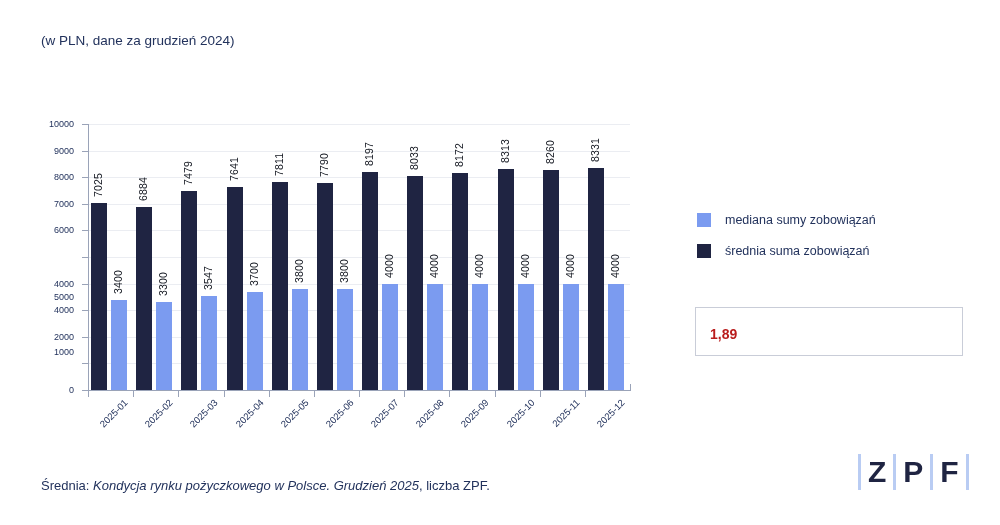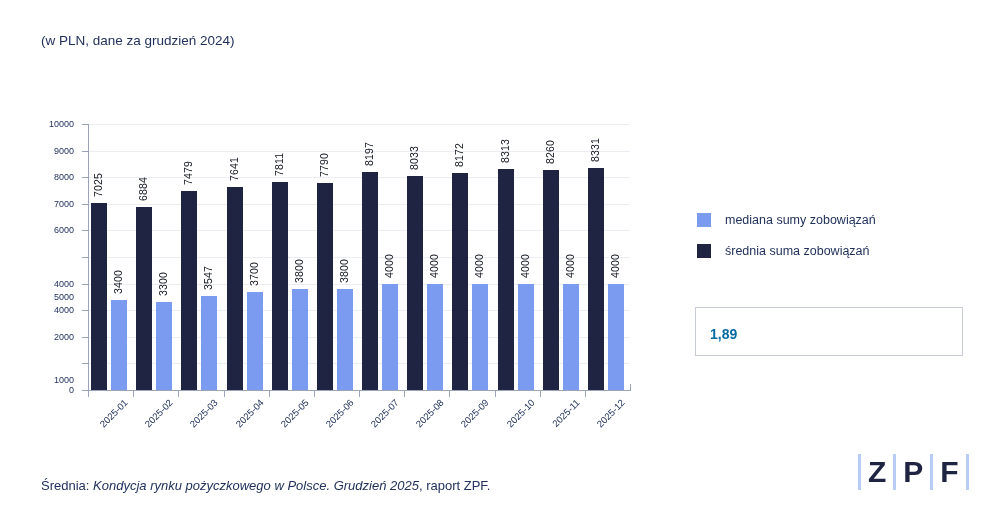--- a/index.html
+++ b/index.html
@@ -129,21 +129,21 @@
   
   #info-box {
     position: absolute;
     left: 695px; top: 307px;
     width: 268px;
     border: 1px solid #c9cdd8;
     background: #fff;
     padding: 12px 14px 13px 14px;
   }
   .info-line { font-size: 11.8px; color: #22325c; line-height: 1.55; white-space: nowrap; }
-  #info-value { font-size: 14px; font-weight: bold; color: #0369a1; margin-top: 6px; }
+  #info-value { font-size: 14px; font-weight: bold; color: #b91c1c; margin-top: 6px; }
 
   
   #footer { position: absolute; left: 41px; top: 478px; font-size: 13px; color: #22325c; white-space: nowrap; }
   #footer .italic { font-style: italic; }
 
   
   #logo {
     position: absolute;
     left: 858px; top: 452px;
     display: flex;
@@ -164,21 +164,21 @@
 <body>
 
 <div id="header">
   <div id="chart-subtitle">(w PLN, dane za grudzień 2024)</div>
 </div>
 
 <div id="plot-wrap">
   <div id="y-axis-labels">
       <div class="y-tick-label" style="top: 390px;">0</div>
       <div class="y-tick-mark" style="top: 390px;"></div>
-      <div class="y-tick-label" style="top: 380px;">1000</div>
+      <div class="y-tick-label" style="top: 352px;">1000</div>
       <div class="y-tick-mark" style="top: 363px;"></div>
       <div class="y-tick-label" style="top: 336.8px;">2000</div>
       <div class="y-tick-mark" style="top: 337px;"></div>
       <div class="y-tick-label" style="top: 310.2px;">4000</div>
       <div class="y-tick-mark" style="top: 310px;"></div>
       <div class="y-tick-label" style="top: 283.6px;">4000</div>
       <div class="y-tick-mark" style="top: 284px;"></div>
       <div class="y-tick-label" style="top: 257px; margin-top: 40px;">5000</div>
       <div class="y-tick-mark" style="top: 257px;"></div>
       <div class="y-tick-label" style="top: 230.4px;">6000</div>
@@ -342,21 +342,21 @@
       <span class="legend-swatch" style="background: rgb(31, 36, 66);"></span>
       <span class="legend-text">średnia suma zobowiązań</span>
     </div>
   </div>
 
 <div id="info-box">
   <div id="info-value">1,89</div>
 </div>
 
 <div id="footer">
-  <span>Średnia: </span><span class="italic">Kondycja rynku pożyczkowego w Polsce. Grudzień 2025</span><span>, raport ZPF.</span>
+  <span>Średnia: </span><span class="italic">Kondycja rynku pożyczkowego w Polsce. Grudzień 2025</span><span>, liczba ZPF.</span>
 </div>
 
 <div id="logo">
     <div class="logo-bar" style="background: rgb(185, 204, 243);"></div>
     <span class="logo-letter" style="color: rgb(31, 36, 66);">Z</span>
     <div class="logo-bar" style="background: rgb(185, 204, 243);"></div>
     <span class="logo-letter" style="color: rgb(31, 36, 66);">P</span>
     <div class="logo-bar" style="background: rgb(185, 204, 243);"></div>
     <span class="logo-letter" style="color: rgb(31, 36, 66);">F</span>
     <div class="logo-bar" style="background: rgb(185, 204, 243);"></div>

